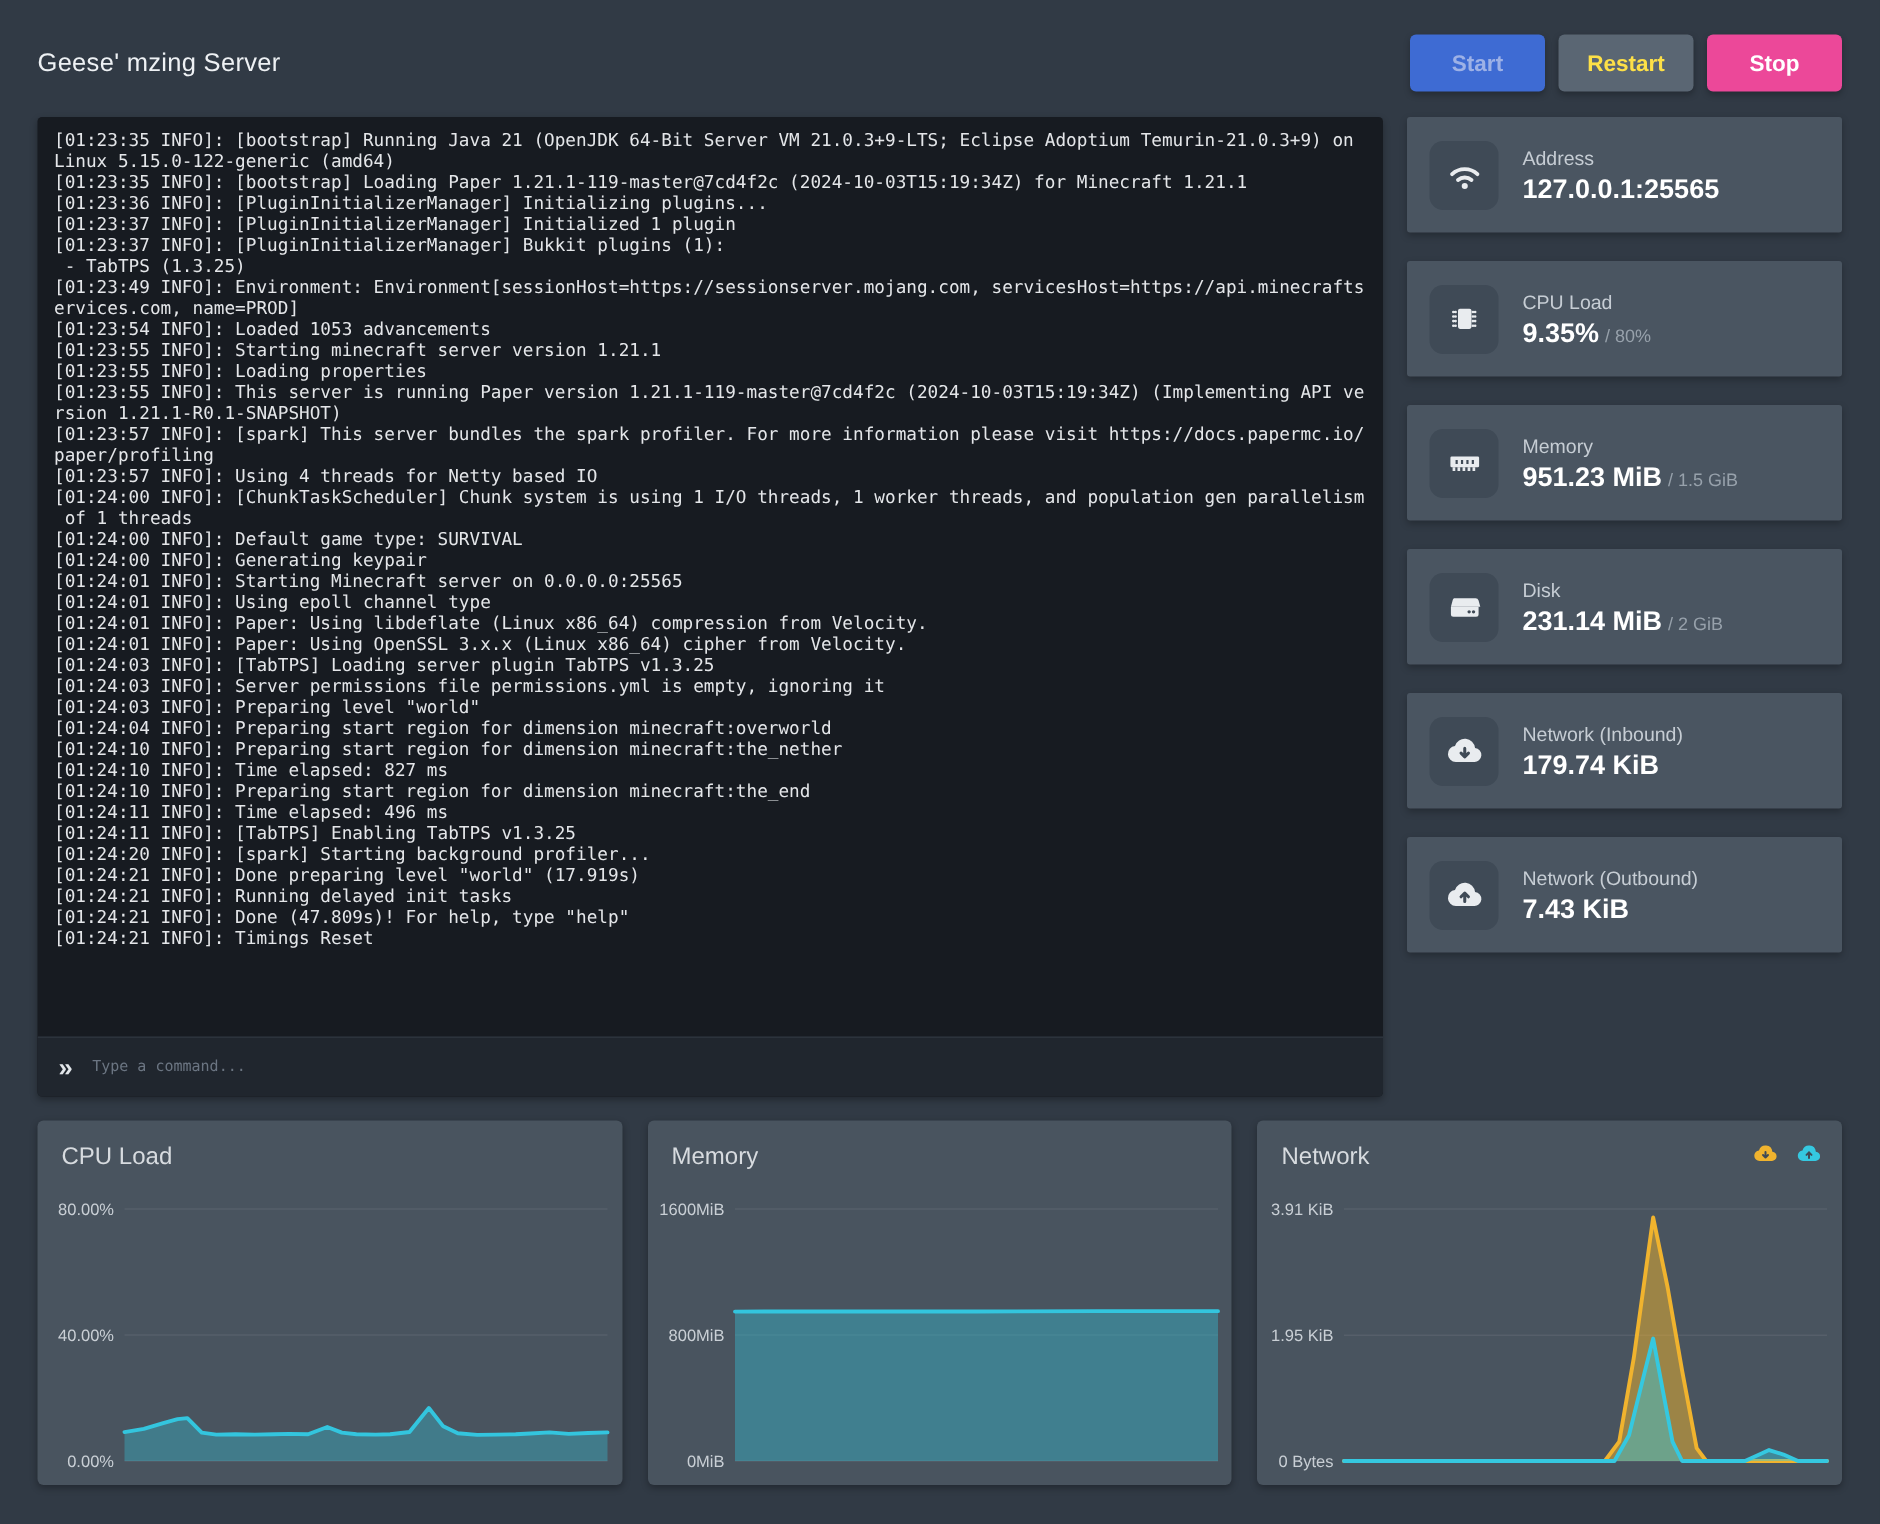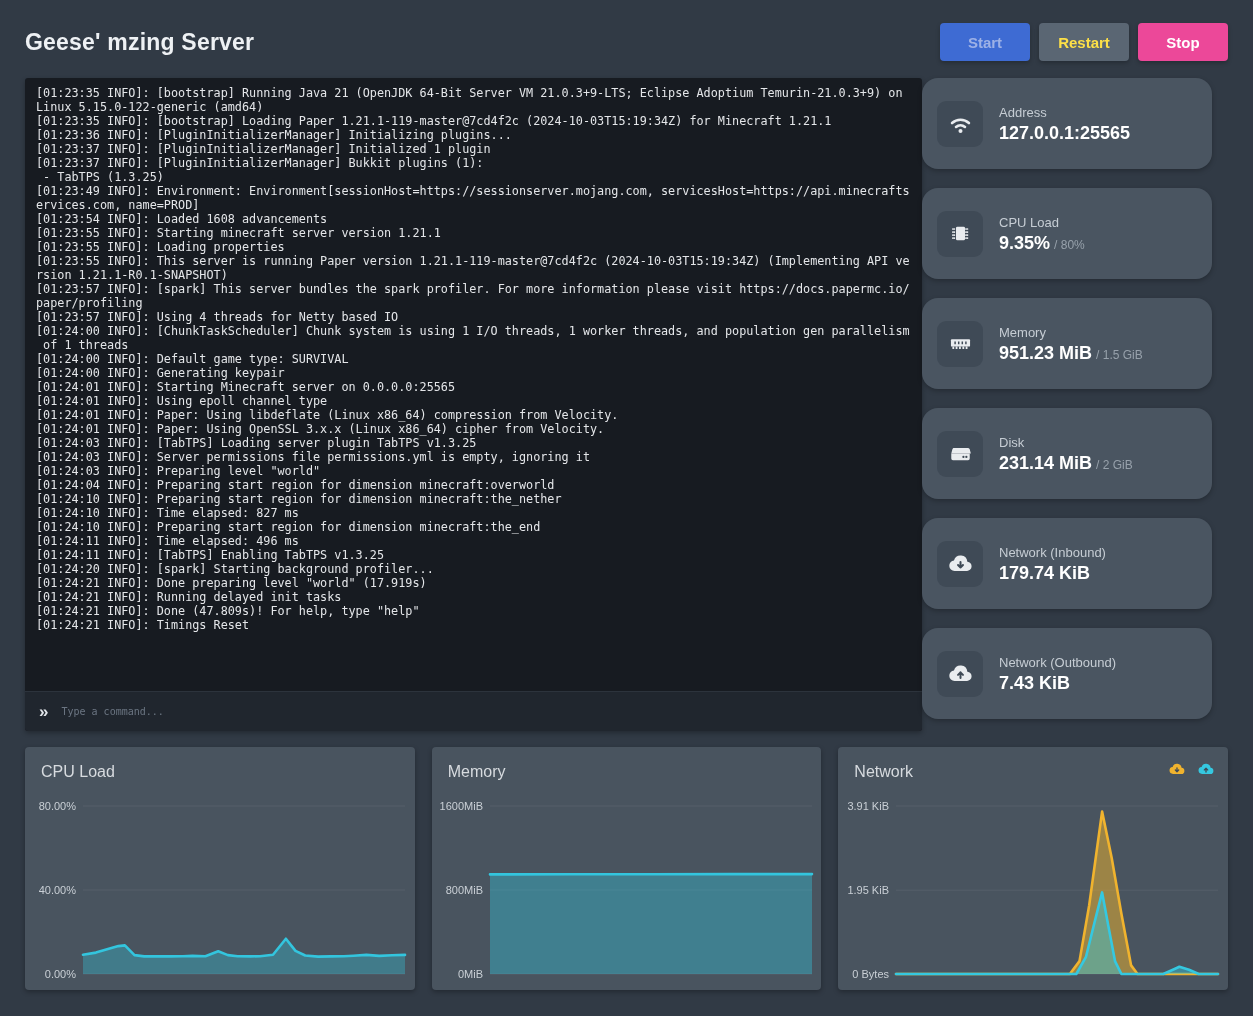--- a/index.html
+++ b/index.html
@@ -7,34 +7,34 @@
   body {
     background:#313a45;
     font-family:"Liberation Sans", sans-serif;
     overflow:hidden;
     position:relative;
   }
   .page { padding:0 25px; }
 
   
   .header { height:78px; display:flex; align-items:center; justify-content:space-between; padding-top:6px; }
-  .page-title { font-size:23px; font-weight:bold; color:#eef1f4; letter-spacing:.2px; }
+  .page-title { font-size:17px; font-weight:normal; color:#eef1f4; letter-spacing:.2px; }
   .btn-row { display:flex; gap:9px; }
   .btn {
     width:90px; height:38px; border:none; border-radius:4px;
     font-family:"Liberation Sans", sans-serif;
     font-size:15px; font-weight:bold; cursor:pointer;
     box-shadow:0 2px 4px rgba(0,0,0,.25);
   }
   .btn-start   { background:#3e6bd3; color:#9db1e6; }
   .btn-restart { background:#5a6673; color:#fde047; }
   .btn-stop    { background:#ec4899; color:#ffffff; }
 
   
-  .main-row { display:flex; }
+  .main-row { display:flex; gap:16px; }
 
   .console-wrap {
     width:897px; height:653px; display:flex; flex-direction:column;
     border-radius:3px; overflow:hidden; background:#171b21;
     box-shadow:0 2px 5px rgba(0,0,0,.3);
   }
   .console-log {
     flex:1; padding:8px 11px; overflow:hidden;
     font-family:"DejaVu Sans Mono", monospace;
     font-size:11.8px; line-height:14px; color:#e4e6e9;
@@ -47,21 +47,21 @@
   .prompt-icon { color:#e2e6ea; font-size:17px; font-weight:bold; line-height:1; }
   .command-input {
     flex:1; background:transparent; border:none; outline:none;
     font-family:"DejaVu Sans Mono", monospace; font-size:10px; color:#aab2bc;
   }
   .command-input::placeholder { color:#6b7582; opacity:1; }
 
   
   .sidebar { width:290px; display:flex; flex-direction:column; gap:19px; }
   .stat-card {
-    height:91px; background:#4a5561; border-radius:16px;
+    height:77px; background:#4a5561; border-radius:2px;
     display:flex; align-items:center; padding:0 15px; gap:16px;
     box-shadow:0 2px 5px rgba(0,0,0,.25);
   }
   .stat-icon {
     width:46px; height:46px; background:#3f4a56; border-radius:9px; flex:none;
     display:flex; align-items:center; justify-content:center; color:#e9ecef;
   }
   .stat-label { font-size:13px; color:#c6cdd4; margin-bottom:4px; }
   .stat-value { font-size:18px; font-weight:bold; color:#ffffff; line-height:1; }
   .stat-suffix { font-size:12px; color:#97a1ab; font-weight:normal; margin-left:4px;text-align:center; }
@@ -97,21 +97,21 @@
       <div class="console-log">
           <div class="console-line">[01:23:35 INFO]: [bootstrap] Running Java 21 (OpenJDK 64-Bit Server VM 21.0.3+9-LTS; Eclipse Adoptium Temurin-21.0.3+9) on</div>
           <div class="console-line">Linux 5.15.0-122-generic (amd64)</div>
           <div class="console-line">[01:23:35 INFO]: [bootstrap] Loading Paper 1.21.1-119-master@7cd4f2c (2024-10-03T15:19:34Z) for Minecraft 1.21.1</div>
           <div class="console-line">[01:23:36 INFO]: [PluginInitializerManager] Initializing plugins...</div>
           <div class="console-line">[01:23:37 INFO]: [PluginInitializerManager] Initialized 1 plugin</div>
           <div class="console-line">[01:23:37 INFO]: [PluginInitializerManager] Bukkit plugins (1):</div>
           <div class="console-line"> - TabTPS (1.3.25)</div>
           <div class="console-line">[01:23:49 INFO]: Environment: Environment[sessionHost=https://sessionserver.mojang.com, servicesHost=https://api.minecrafts</div>
           <div class="console-line">ervices.com, name=PROD]</div>
-          <div class="console-line">[01:23:54 INFO]: Loaded 1608 advancements</div>
+          <div class="console-line">[01:23:54 INFO]: Loaded 1053 advancements</div>
           <div class="console-line">[01:23:55 INFO]: Starting minecraft server version 1.21.1</div>
           <div class="console-line">[01:23:55 INFO]: Loading properties</div>
           <div class="console-line">[01:23:55 INFO]: This server is running Paper version 1.21.1-119-master@7cd4f2c (2024-10-03T15:19:34Z) (Implementing API ve</div>
           <div class="console-line">rsion 1.21.1-R0.1-SNAPSHOT)</div>
           <div class="console-line">[01:23:57 INFO]: [spark] This server bundles the spark profiler. For more information please visit https://docs.papermc.io/</div>
           <div class="console-line">paper/profiling</div>
           <div class="console-line">[01:23:57 INFO]: Using 4 threads for Netty based IO</div>
           <div class="console-line">[01:24:00 INFO]: [ChunkTaskScheduler] Chunk system is using 1 I/O threads, 1 worker threads, and population gen parallelism</div>
           <div class="console-line"> of 1 threads</div>
           <div class="console-line">[01:24:00 INFO]: Default game type: SURVIVAL</div>

